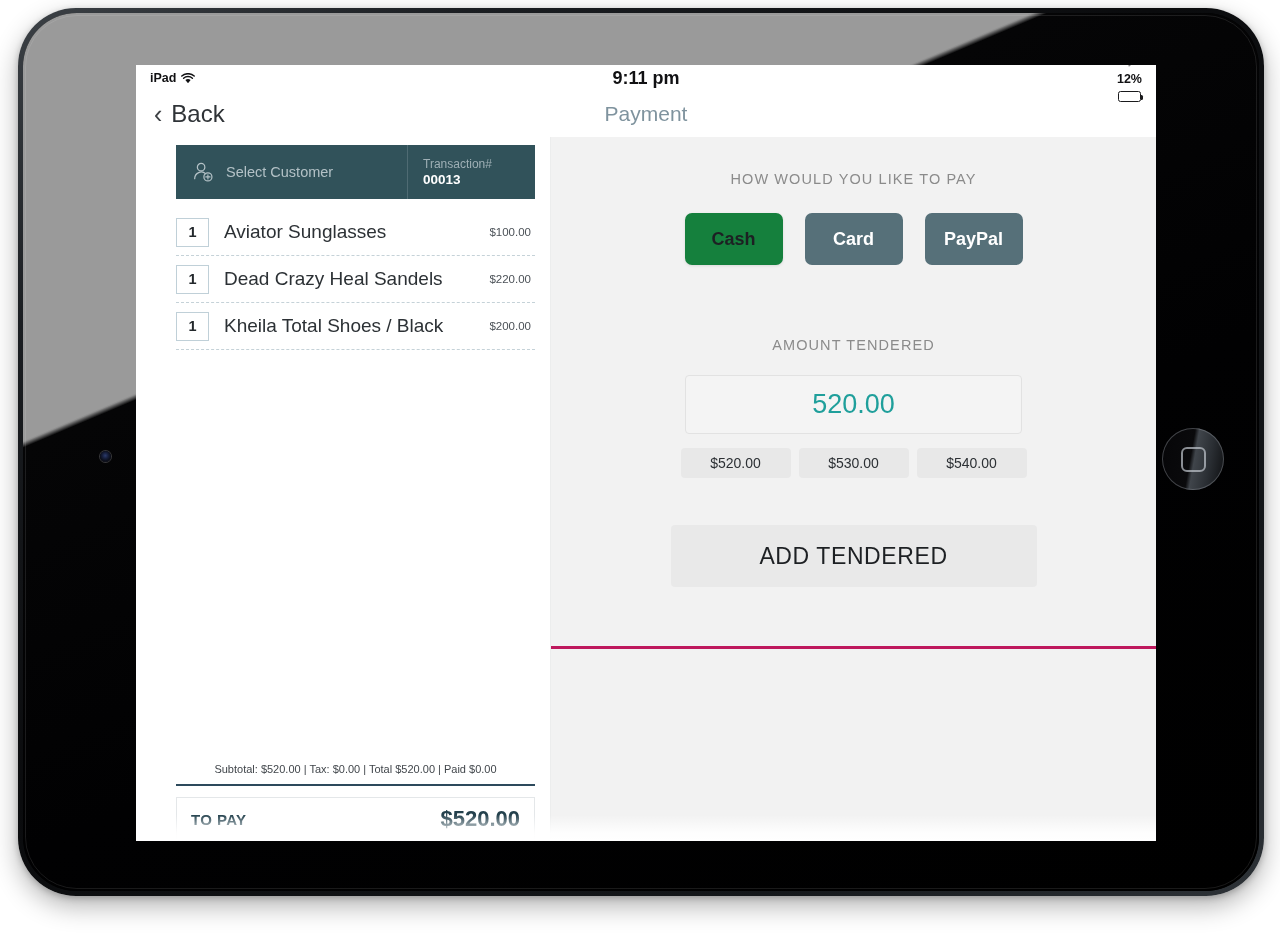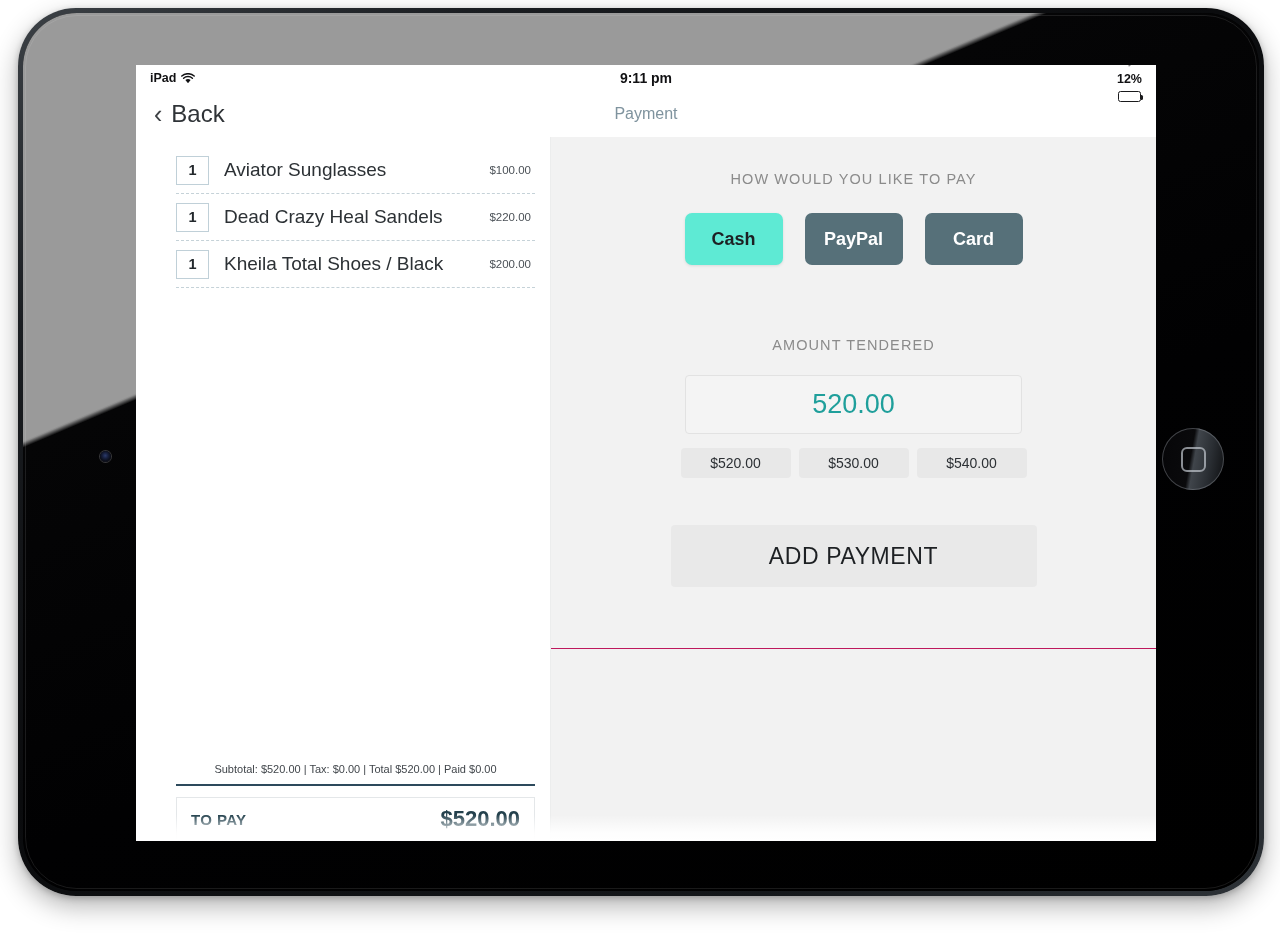--- a/index.html
+++ b/index.html
@@ -126,21 +126,21 @@
     font-size: 12.5px;
     font-weight: bold;
     color: #111113;
     position: relative;
   }
   #status-left { display: flex; align-items: center; gap: 5px; }
   #status-center {
     position: absolute;
     left: 0; right: 0;
     text-align: center;
-    font-size: 14px;
+    font-size: 18px;
     font-weight: bold;
     color: #111113;
   }
   #status-right {
     margin-left: auto;
     display: flex;
     align-items: center;
     gap: 5px;
     z-index: 2;
     flex-direction: column;
@@ -191,21 +191,21 @@
     font-weight: 300;
   }
   #back-label {
     font-size: 24px;
     color: #2f3337;
   }
   #nav-title {
     position: absolute;
     left: 0; right: 0;
     text-align: center;
-    font-size: 16px;
+    font-size: 21px;
     color: #7f939e;
     pointer-events: none;
   }
 
   
   #app-body {
     display: flex;
     height: 704px;
     background: #ffffff;
   }
@@ -330,21 +330,21 @@
   }
 
   
   #payment-panel {
     flex: 1;
     background: #f2f2f2;
     position: relative;
   }
   #payment-upper {
     padding-top: 34px;
-    border-bottom: 1px solid #be185d;
+    border-bottom: 3px solid #be185d;
     height: 512px;
   }
 
   .section-caption {
     text-align: center;
     font-size: 14.5px;
     color: #8b8b8b;
     letter-spacing: 1.1px;
   }
 
@@ -359,21 +359,21 @@
     height: 52px;
     border-radius: 7px;
     display: flex;
     align-items: center;
     justify-content: center;
     font-size: 18px;
     font-weight: bold;
     cursor: pointer;
   }
   .pay-method.selected {
-    background: #5eead4;
+    background: #15803d;
     color: #1d2023;
     box-shadow: 0 1px 3px rgba(0,0,0,0.10);
   }
   .pay-method.unselected {
     background: #567079;
     color: #ffffff;
   }
 
   #tendered-caption { margin-top: 72px; }
 
@@ -469,20 +469,35 @@
           <span id="back-chevron">‹</span>
           <span id="back-label">Back</span>
         </div>
         <div id="nav-title">Payment</div>
       </div>
 
       <div id="app-body">
 
         <div id="cart-panel">
 
+          <div id="customer-bar">
+            <div id="select-customer">
+              <svg id="customer-icon" viewBox="0 0 24 24">
+                <circle cx="9.5" cy="6.4" r="3.9" fill="none" stroke="#b3c1c6" stroke-width="1.3"></circle>
+                <path d="M2.8 18.4 a6.9 6.9 0 0 1 11.6 -5.0" fill="none" stroke="#b3c1c6" stroke-width="1.3" stroke-linecap="round"></path>
+                <circle cx="16.6" cy="16.6" r="4.2" fill="none" stroke="#b3c1c6" stroke-width="1.3"></circle>
+                <path d="M16.6 14.4 v4.4 M14.4 16.6 h4.4" stroke="#b3c1c6" stroke-width="1.2" stroke-linecap="round"></path>
+              </svg>
+              <span id="select-customer-label">Select Customer</span>
+            </div>
+            <div id="transaction-block">
+              <span id="transaction-label">Transaction#</span>
+              <span id="transaction-number">00013</span>
+            </div>
+          </div>
 
           <div id="cart-items">
             <div class="cart-item">
               <span class="cart-qty">1</span>
               <span class="cart-name">Aviator Sunglasses</span>
               <span class="cart-price">$100.00</span>
             </div>
             <div class="cart-item">
               <span class="cart-qty">1</span>
               <span class="cart-name">Dead Crazy Heal Sandels</span>
@@ -503,37 +518,37 @@
           </div>
         </div>
 
         <div id="payment-panel">
           <div id="payment-upper">
 
             <div class="section-caption">HOW WOULD YOU LIKE TO PAY</div>
 
             <div id="pay-methods">
               <div class="pay-method selected">Cash</div>
+              <div class="pay-method unselected">Card</div>
               <div class="pay-method unselected">PayPal</div>
-              <div class="pay-method unselected">Card</div>
             </div>
 
             <div class="section-caption" id="tendered-caption">AMOUNT TENDERED</div>
 
             <div id="tendered-field">
               <span id="tendered-value">520.00</span>
             </div>
 
             <div id="quick-amounts">
               <div class="quick-amount">$520.00</div>
               <div class="quick-amount">$530.00</div>
               <div class="quick-amount">$540.00</div>
             </div>
 
-            <div id="add-payment-button">ADD PAYMENT</div>
+            <div id="add-payment-button">ADD TENDERED</div>
           </div>
         </div>
       </div>
 
       <div id="screen-fade"></div>
     </div>
   </div>
 </div>
 
 </body></html>

